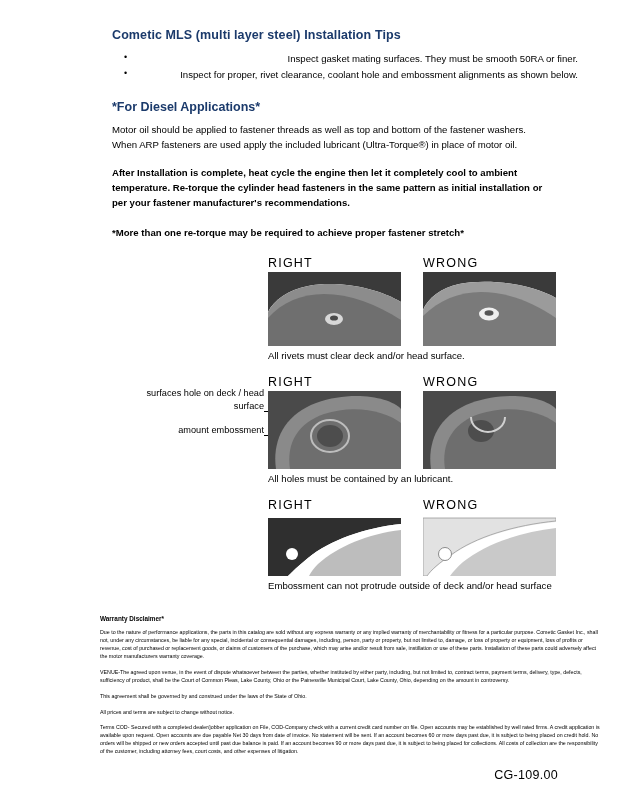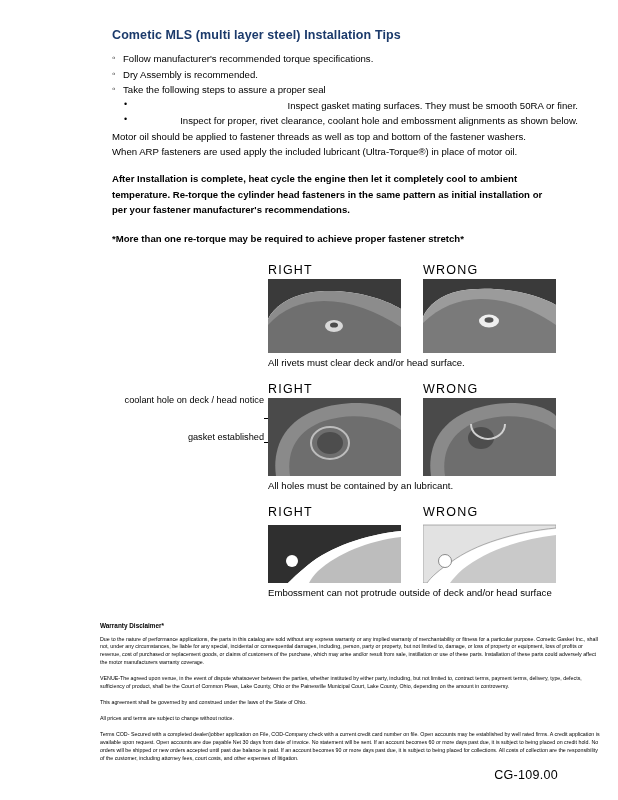--- a/index.html
+++ b/index.html
@@ -165,30 +165,26 @@
     letter-spacing: 0.3px;
   }
 </style>
 </head>
 <body>
 
 <div class="page">
 
   <h1 class="title">Cometic MLS (multi layer steel) Installation Tips</h1>
 
-  <ul class="bullets">
-    <li>Follow manufacturer's recommended torque specifications.</li>
-    <li>Dry Assembly is recommended.</li>
-    <li>Take the following steps to assure a proper seal</li>
-  </ul>
   <ul class="sub-bullets" style="margin-left:84px;">
     <li>Inspect gasket mating surfaces.  They must be smooth 50RA or finer.</li>
     <li>Inspect for proper, rivet clearance, coolant hole and embossment alignments as shown below.</li>
   </ul>
 
+  <h2 class="section-head">*For Diesel Applications*</h2>
   <p class="para">Motor oil should be applied to fastener threads as well as top and bottom of the fastener washers. When ARP fasteners are used apply the included lubricant (Ultra-Torque®) in place of motor oil.</p>
   <p class="para">After Installation is complete, heat cycle the engine then let it completely cool to ambient temperature. Re-torque the cylinder head fasteners in the same pattern as initial installation or per your fastener manufacturer's recommendations.</p>
   <p class="para note">*More than one re-torque may be required to achieve proper fastener stretch*</p>
 
   <div class="figures">
 
     <div class="fig-group">
       <div class="fig-labels">
         <div class="fig-label">RIGHT</div>
         <div class="fig-label">WRONG</div>
@@ -213,22 +209,22 @@
             <ellipse cx="66" cy="42" rx="10" ry="6.5" fill="#efefef"></ellipse>
             <ellipse cx="66" cy="41" rx="4.5" ry="2.8" fill="#555"></ellipse>
           </svg>
         </div>
       </div>
       <div class="fig-caption">All rivets must clear deck and/or head surface.</div>
     </div>
 
     <div class="fig-group" style="margin-top:12px; position:relative;">
       <div class="callouts">
-        <div class="callout-1">coolant hole on deck / head notice</div>
-        <div class="callout-2">gasket established</div>
+        <div class="callout-1">surfaces hole on deck / head surface</div>
+        <div class="callout-2">amount embossment</div>
       </div>
       <div class="lead-line" style="left:224px; top:36px; width:60px;"></div>
       <div class="lead-line" style="left:224px; top:60px; width:68px;"></div>
 
       <div class="fig-labels">
         <div class="fig-label">RIGHT</div>
         <div class="fig-label">WRONG</div>
       </div>
       <div class="fig-row">
         <div class="fig-box tall">

